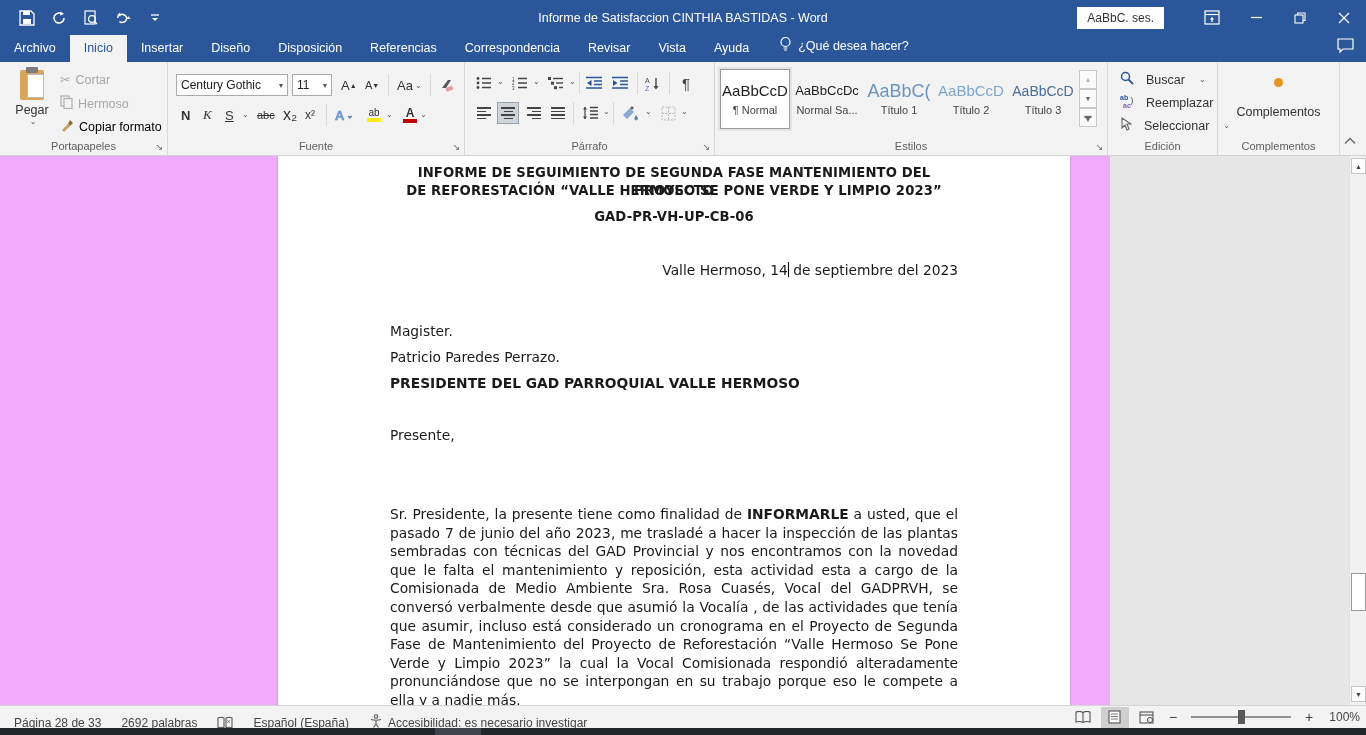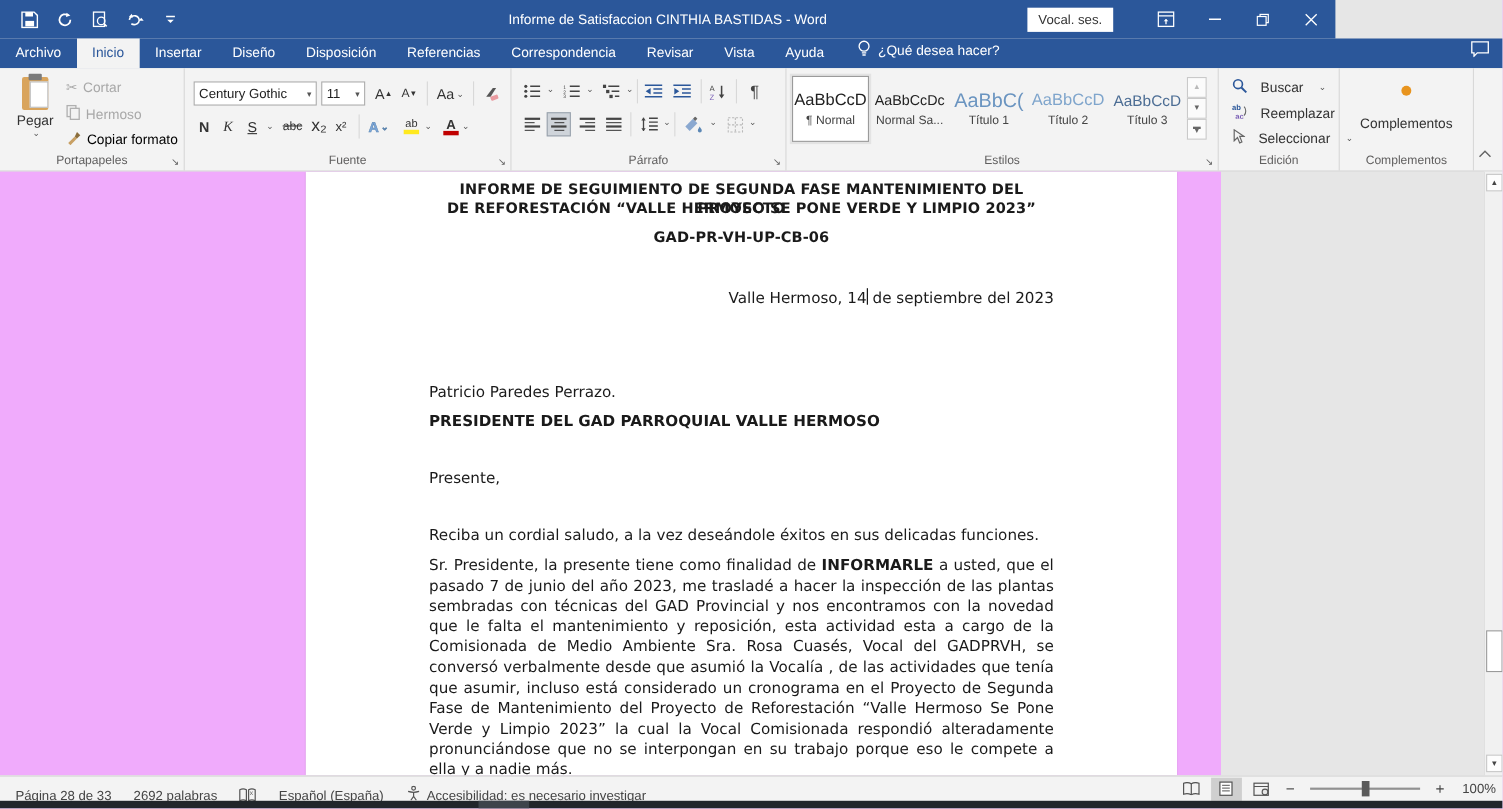--- a/index.html
+++ b/index.html
@@ -1,20 +1,20 @@
 <!DOCTYPE html>
 <html><head>
 <meta charset="utf-8">
 <style>
   * { box-sizing: border-box; margin: 0; padding: 0; }
   html,body { width:1366px; height:735px; overflow:hidden; }
   body { font-family:"Liberation Sans", sans-serif; position:relative; background:#e6e6e6; }
 
   
-  .titlebar { position:absolute; left:0; top:0; width:1214px; height:35px; background:#2b579a; display:flex; align-items:center; }
+  .titlebar { position:absolute; left:0; top:0; width:1366px; height:35px; background:#2b579a; display:flex; align-items:center; }
   .qat { display:flex; align-items:center; gap:14px; padding-left:18px; }
   .qat .qicon { width:18px; height:18px; display:flex; align-items:center; justify-content:center; cursor:pointer; }
   .title-text { position:absolute; left:0; right:0; text-align:center; color:#ffffff; font-size:12.5px; pointer-events:none; }
   .tb-right { position:absolute; right:0; top:0; height:35px; display:flex; align-items:center; }
   .signin-btn { background:#ffffff; color:#333; font-size:12px; padding:4px 10px; margin-right:26px; cursor:pointer; }
   .winbtn { width:44px; height:35px; display:flex; align-items:center; justify-content:center; color:#fff; font-size:14px; cursor:pointer; }
 
   
   .tabrow { position:absolute; left:0; top:35px; width:1366px; height:27px; background:#2b579a; display:flex; align-items:flex-end; }
   .tab { color:#ffffff; font-size:12.5px; padding:6px 14px 7px 14px; cursor:pointer; }
@@ -120,21 +120,21 @@
     </span>
     <span class="qicon">
       <svg width="10" height="10" viewBox="0 0 10 10">
           <path d="M1 2h8" stroke="#fff" stroke-width="1.3"></path>
           <path d="M2 5l3 3 3-3z" fill="#fff"></path>
         </svg>
     </span>
   </div>
   <div class="title-text">Informe de Satisfaccion CINTHIA BASTIDAS  -  Word</div>
   <div class="tb-right">
-    <span class="signin-btn">Vocal. ses.</span>
+    <span class="signin-btn">AaBbC. ses.</span>
     <span class="winbtn">
       <svg width="16" height="15" viewBox="0 0 16 15">
           <rect x="1" y="1" width="14" height="13" fill="none" stroke="#fff" stroke-width="1.2"></rect>
           <path d="M1 4.5h14" stroke="#fff" stroke-width="1.2"></path>
           <path d="M8 12V7.5" stroke="#fff" stroke-width="1.2"></path>
           <path d="M5.8 9.4 8 7.2l2.2 2.2z" fill="#fff"></path>
         </svg>
     </span>
     <span class="winbtn">
       <svg width="11" height="11" viewBox="0 0 11 11">
@@ -478,24 +478,24 @@
       </svg>
   </span>
 </div>
 
 <div class="docarea">
   <div class="page doc">
     <div class="dline doc-title" style="top:8px;">INFORME DE SEGUIMIENTO DE SEGUNDA FASE MANTENIMIENTO DEL PROYECTO</div>
     <div class="dline doc-title" style="top:26px;">DE REFORESTACIÓN “VALLE HERMOSO SE PONE VERDE Y LIMPIO 2023”</div>
     <div class="dline doc-title" style="top:52px;">GAD-PR-VH-UP-CB-06</div>
     <div class="dline" style="top:106px; text-align:right;"><span>Valle Hermoso, 14</span><span class="caret"></span><span> de septiembre del 2023</span></div>
+    <div class="dline" style="top:167px;">Magister.</div>
     <div class="dline" style="top:193px;">Patricio Paredes Perrazo.</div>
     <div class="dline" style="top:219px; font-weight:bold;">PRESIDENTE DEL GAD PARROQUIAL VALLE HERMOSO</div>
     <div class="dline" style="top:271px;">Presente,</div>
-    <div class="dline" style="top:323px;">Reciba un cordial saludo, a la vez deseándole éxitos en sus delicadas funciones.</div>
     <div class="dline bodytext" style="top:349px;"><span>Sr. Presidente, la presente tiene como finalidad de </span><b>INFORMARLE</b><span> a usted, que el pasado 7 de junio del año 2023, me trasladé a hacer la inspección de las plantas sembradas con técnicas del GAD Provincial y nos encontramos con la novedad que le falta el mantenimiento y reposición, esta actividad esta a cargo de la Comisionada de Medio Ambiente Sra. Rosa Cuasés, Vocal del GADPRVH, se conversó verbalmente desde que asumió la Vocalía , de las actividades que tenía que asumir, incluso está  considerado un cronograma en el Proyecto de Segunda Fase de Mantenimiento del Proyecto de Reforestación “Valle Hermoso Se Pone Verde y Limpio 2023” la cual la Vocal Comisionada respondió alteradamente pronunciándose que no se interpongan en su trabajo porque eso le compete a ella y a nadie más.</span></div>
   </div>
 </div>
 
 <div class="scrollbar">
   <div class="sbtn" style="top:2px;">▲</div>
   <div class="sthumb" style="top:417px;"></div>
   <div class="sbtn" style="top:530px;">▼</div>
 </div>
 

